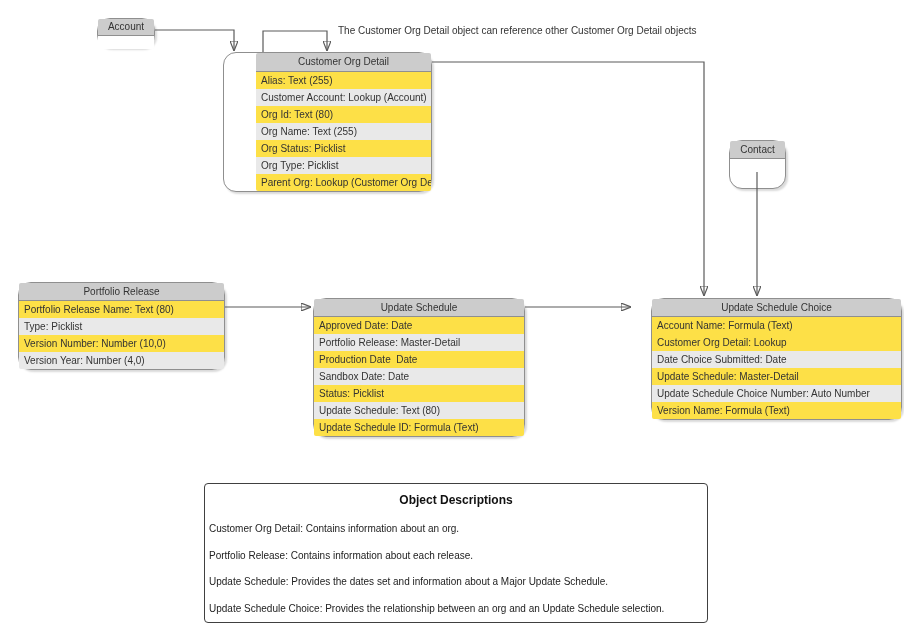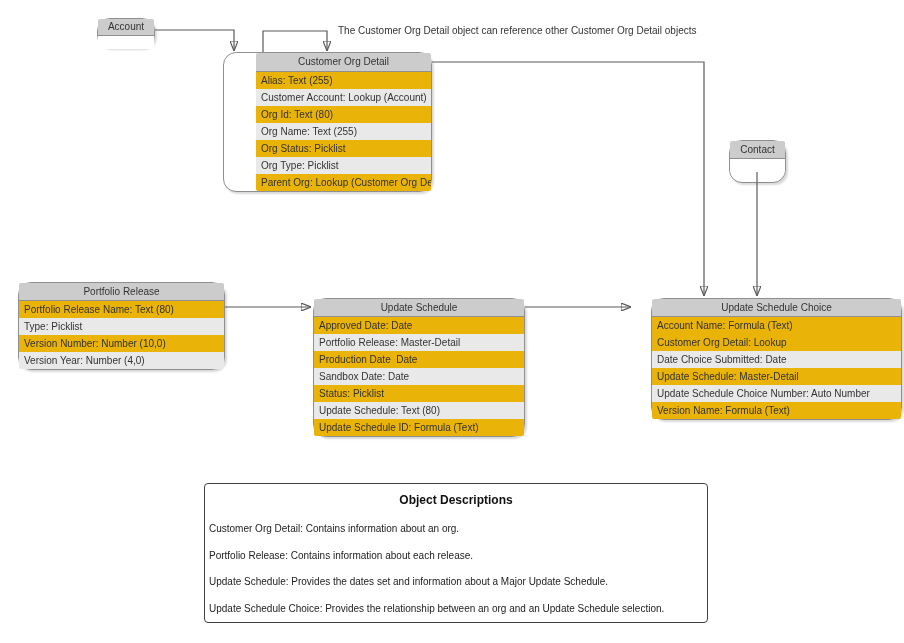--- a/index.html
+++ b/index.html
@@ -11,31 +11,31 @@
   .entity{
     position:absolute;background:#fff;border:1px solid #8f8f8f;border-radius:13px;
     box-shadow:2px 2px 2px rgba(0,0,0,0.15);font-size:10px;z-index:1;box-sizing:border-box;
   }
   .ehead{
     height:17px;line-height:17px;text-align:center;background:#cccccc;
     border-bottom:1px solid #8f8f8f;border-radius:2px 2px 0 0;
     white-space:nowrap;overflow:hidden;
   }
   .erow{
-    height:17px;line-height:17px;padding-left:5px;white-space:pre;overflow:hidden;background:#eab308;
+    height:17px;line-height:17px;padding-left:5px;white-space:pre;overflow:hidden;background:#fde047;
   }
   .erow.alt{background:#e9e9e9;}
   .erow:last-child{border-radius:0 0 2px 2px;}
   .ebody-empty{background:#fff;border-radius:0 0 2px 2px;}
 
   
   .e-account{left:97px;top:18px;width:58px;height:30px;}
   .e-account .ehead{height:16px;line-height:16px;}
   .e-account .ebody-empty{height:13px;}
-  .e-contact{left:729px;top:140px;width:57px;height:43px;}
+  .e-contact{left:729px;top:140px;width:57px;height:49px;}
   .e-contact .ehead{height:17px;line-height:17px;}
   .e-contact .ebody-empty{height:14px;}
   .e-cod{left:223px;top:52px;width:209px;padding-left:32px;}
   .e-cod .ehead{height:18px;line-height:18px;}
   .e-pr{left:18px;top:282px;width:207px;}
   .e-us{left:313px;top:298px;width:212px;}
   .e-usc{left:607px;top:298px;width:251px;margin-left:44px;}
 
   
   .annotation{

